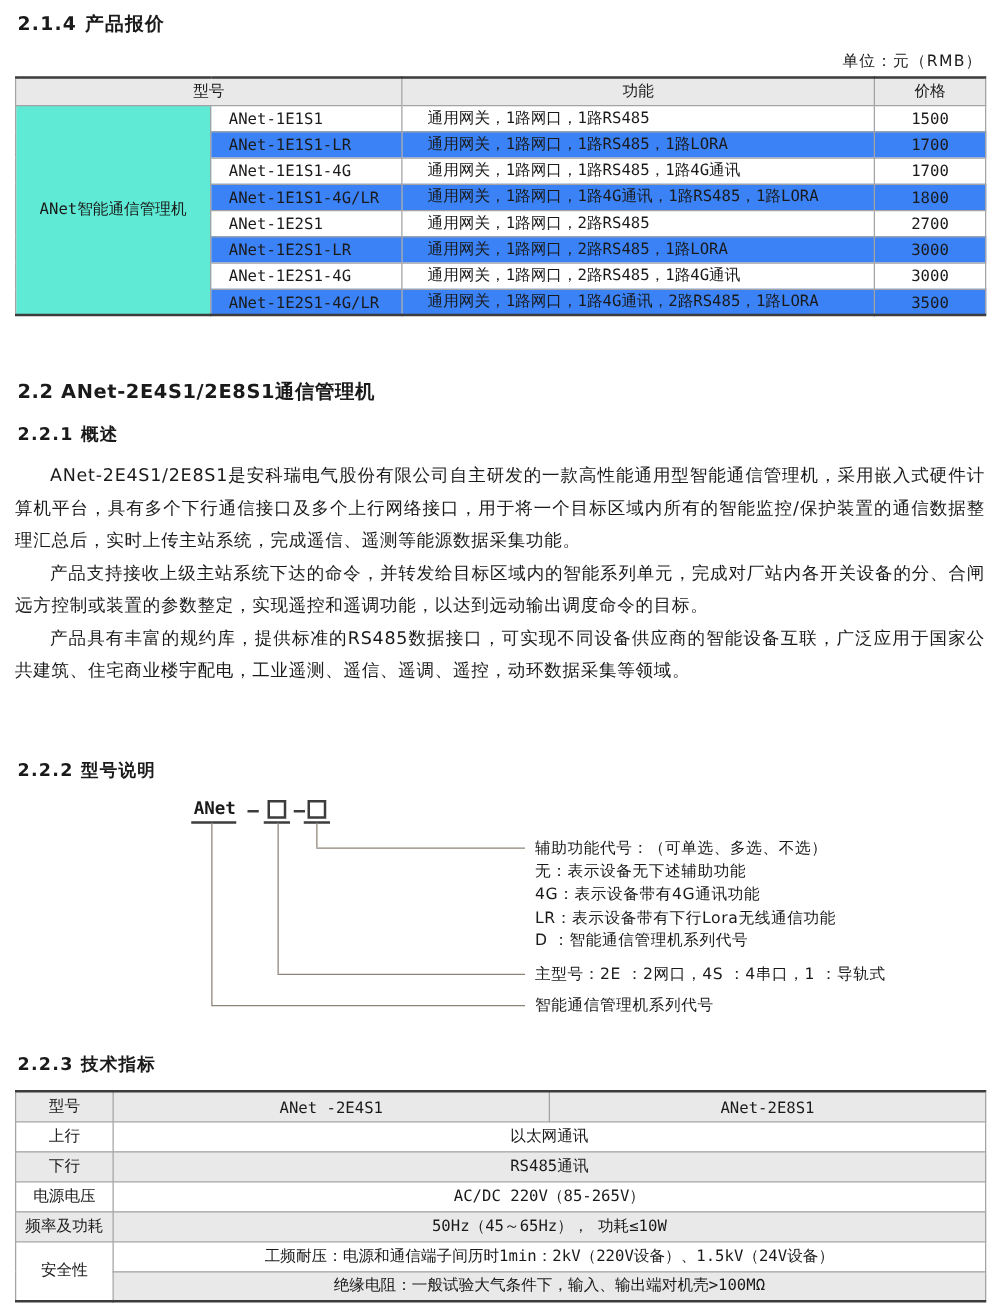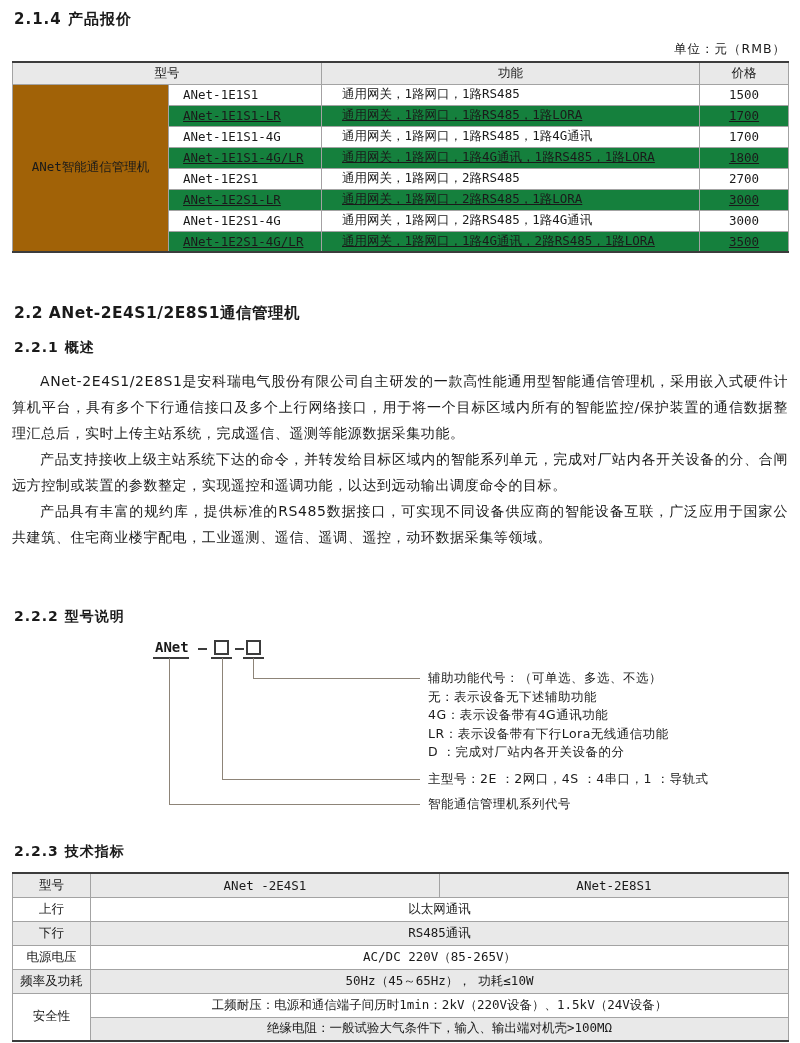--- a/index.html
+++ b/index.html
@@ -14,25 +14,25 @@
   .h-top   { font-size:15px;  font-weight:bold; letter-spacing:1px; margin:2px 0 0 2px; }
   .h-sec   { font-size:15.5px;font-weight:bold; letter-spacing:0.5px; margin:50px 0 0 2px; }
   .h-sub   { font-size:14px;  font-weight:bold; letter-spacing:1px; margin:15px 0 0 2px; }
   .unit-label { text-align:right; font-size:12.5px; margin:12px 2px 3px 0; letter-spacing:1px; }
 
   table { border-collapse:collapse; table-layout:fixed; width:776px;
           font-family:"DejaVu Sans Mono","Liberation Mono",monospace;border-radius:30px; }
   .price-table { border-top:2px solid #3c3c3c; border-bottom:2px solid #3c3c3c; font-size:12.5px; }
   .price-table th, .price-table td { border:1px solid #a3a3a3; height:21px; font-weight:normal; }
   .price-table thead th { background:#e9e9e9; height:22px; text-align:center; }
-  .price-table .group-cell { text-align:center; background:#a16207; }
+  .price-table .group-cell { text-align:center; background:#5eead4; }
   .price-table .model-cell { padding-left:14px; text-align:left; }
   .price-table .func-cell  { padding-left:20px; text-align:left; }
   .price-table .price-cell { text-align:center; }
-  .price-table tbody tr.alt td.shade { background:#15803d;text-decoration:underline; }
+  .price-table tbody tr.alt td.shade { background:#3b82f6; }
 
   .para-wrap { margin-top:11px; }
   .para { font-size:14px; line-height:26px; text-indent:2em; text-align:justify; letter-spacing:0.6px; }
 
   .diagram { position:relative; height:196px; margin-top:6px; }
   .diagram .abs { position:absolute; }
   .dg-text { font-family:"DejaVu Sans Mono","Liberation Mono",monospace; font-size:14px; font-weight:bold; }
   .dg-box  { width:15px; height:15px; border:2px solid #3c3c3c; background:#fff; }
   .dg-dash { border-top:2px solid #3c3c3c; width:9px; height:0; }
   .dg-ul   { border-top:2px solid #3c3c3c; height:0; }
@@ -139,21 +139,21 @@
 
   <div class="abs dg-hline" style="left:241px; top:46px;  width:167px;"></div>
   <div class="abs dg-hline" style="left:210px; top:147px; width:198px;"></div>
   <div class="abs dg-hline" style="left:157px; top:172px; width:251px;"></div>
 
   <div class="abs dg-label dg-aux" style="left:416px; top:37px;">
     <div>辅助功能代号：（可单选、多选、不选）</div>
     <div>无：表示设备无下述辅助功能</div>
     <div>4G：表示设备带有4G通讯功能</div>
     <div>LR：表示设备带有下行Lora无线通信功能</div>
-    <div>D ：完成对厂站内各开关设备的分</div>
+    <div>D ：智能通信管理机系列代号</div>
   </div>
   <div class="abs dg-label" style="left:416px; top:139px;text-align:center;">主型号：2E ：2网口，4S ：4串口，1 ：导轨式</div>
   <div class="abs dg-label" style="left:416px; top:164px;">智能通信管理机系列代号</div>
 </div>
 
 <div class="h-sub">2.2.3 技术指标</div>
 
 <table class="spec-table">
   <colgroup>
       <col style="width:78px">

